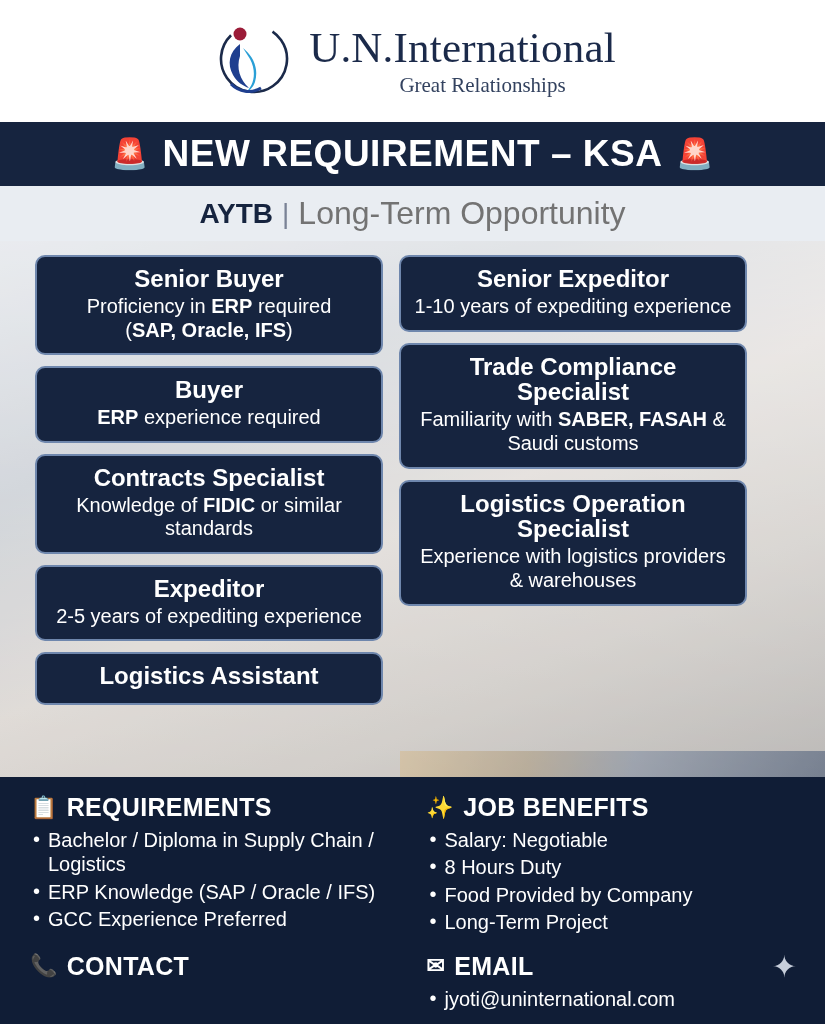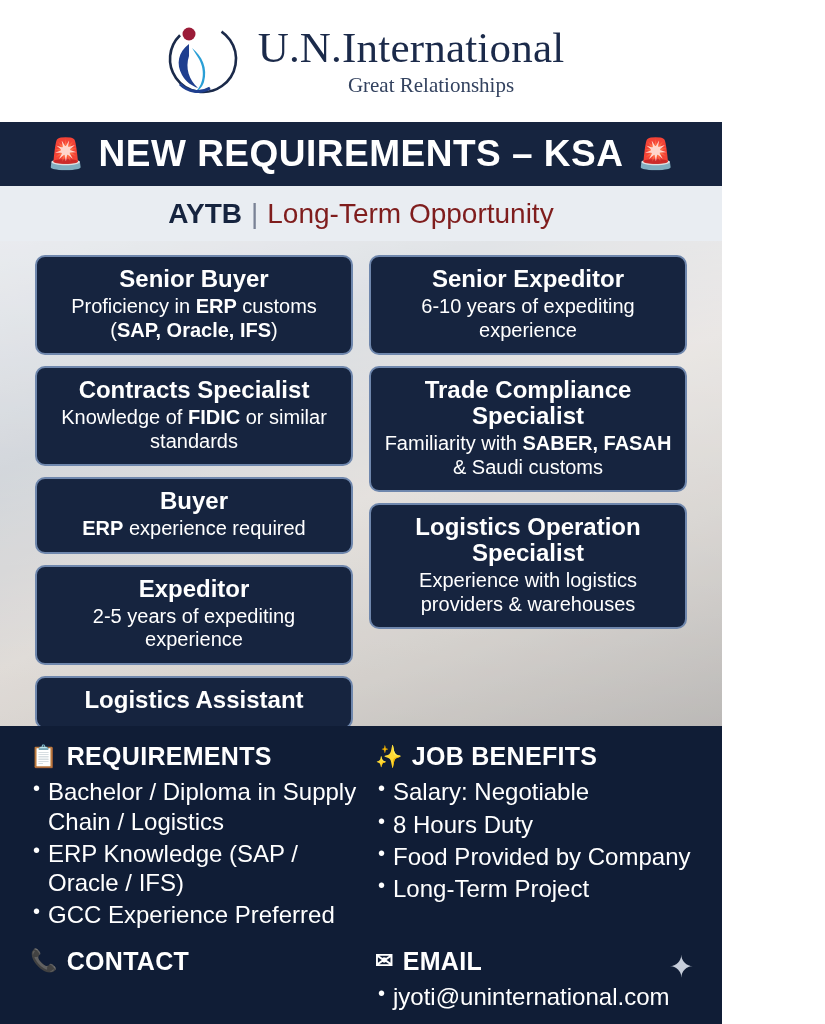--- a/index.html
+++ b/index.html
@@ -5,21 +5,21 @@
   * { box-sizing: border-box; margin: 0; padding: 0; }
   html, body {
     width: 825px;
     height: 1024px;
     font-family: "Liberation Sans", sans-serif;
     background: #ffffff;
     overflow: hidden;
   }
   .poster {
     position: relative;
-    width: 722px;
+    width: 825px;
     height: 1024px;
     display: flex;
     flex-direction: column;
     background: #ffffff;
   }
 
   
   .header {
     height: 122px;
     background: #ffffff;
@@ -79,21 +79,21 @@
     justify-content: center;
     flex: none;
     gap: 0;
   }
   .subbanner .strong {
     color: #16243f;
     font-weight: bold;
     font-size: 28px;
   }
   .subbanner .sep { color: #7a8296; font-size: 28px; margin: 0 9px; }
-  .subbanner .light { color: #7f1d1d; font-size: 28px; }
+  .subbanner .light { color: #737373; font-size: 32px; }
 
   
   .roles-area {
     position: relative;
     flex: 1 1 auto;
     min-height: 0;
     background: #e7e3df;
     overflow: hidden;
   }
   .bg-photo {
@@ -168,21 +168,21 @@
     align-items: center;
     gap: 9px;
     font-size: 25px;
     font-weight: bold;
     letter-spacing: 0.3px;
     margin-bottom: 6px;
   }
   .sec-icon { font-size: 22px; line-height: 1; }
   ul.items { list-style: none; }
   ul.items li {
-    font-size: 24px;
+    font-size: 20px;
     line-height: 1.22;
     margin-bottom: 3px;
     padding-left: 18px;
     position: relative;
   }
   ul.items li::before {
     content: "•";
     position: absolute;
     left: 3px;
     top: -1px;
@@ -214,76 +214,76 @@
       </svg>
     </div>
     <div class="logo-text">
       <div class="logo-title">U.N.International</div>
       <div class="logo-sub">Great Relationships</div>
     </div>
   </div>
 
   <div class="banner">
     <span class="siren">🚨</span>
-    <span class="banner-title">NEW REQUIREMENTS – KSA</span>
+    <span class="banner-title">NEW REQUIREMENT – KSA</span>
     <span class="siren">🚨</span>
   </div>
 
   <div class="subbanner">
     <span class="strong">AYTB</span>
     <span class="sep">|</span>
     <span class="light">Long-Term Opportunity</span>
   </div>
 
   <div class="roles-area">
     <div class="bg-photo"></div>
     <div class="bg-tint"></div>
 
     <div class="columns">
 
       <div class="col">
 
         <div class="card">
           <div class="card-title">Senior Buyer</div>
           <div class="card-desc">
-            <span>Proficiency in </span><b>ERP</b><span> customs</span><br>
+            <span>Proficiency in </span><b>ERP</b><span> required</span><br>
             <span>(</span><b>SAP, Oracle, IFS</b><span>)</span>
+          </div>
+        </div>
+
+        <div class="card">
+          <div class="card-title">Buyer</div>
+          <div class="card-desc">
+            <b>ERP</b><span> experience required</span>
           </div>
         </div>
 
         <div class="card">
           <div class="card-title">Contracts Specialist</div>
           <div class="card-desc">
             <span>Knowledge of </span><b>FIDIC</b><span> or similar standards</span>
           </div>
         </div>
 
         <div class="card">
-          <div class="card-title">Buyer</div>
-          <div class="card-desc">
-            <b>ERP</b><span> experience required</span>
-          </div>
-        </div>
-
-        <div class="card">
           <div class="card-title">Expeditor</div>
           <div class="card-desc">2-5 years of expediting experience</div>
         </div>
 
         <div class="card">
           <div class="card-title">Logistics Assistant</div>
         </div>
 
       </div>
 
       <div class="col">
 
         <div class="card">
           <div class="card-title">Senior Expeditor</div>
-          <div class="card-desc">6-10 years of expediting experience</div>
+          <div class="card-desc">1-10 years of expediting experience</div>
         </div>
 
         <div class="card">
           <div class="card-title">Trade Compliance Specialist</div>
           <div class="card-desc">
             <span>Familiarity with </span><b>SABER, FASAH</b><span> &amp; Saudi customs</span>
           </div>
         </div>
 
         <div class="card">

